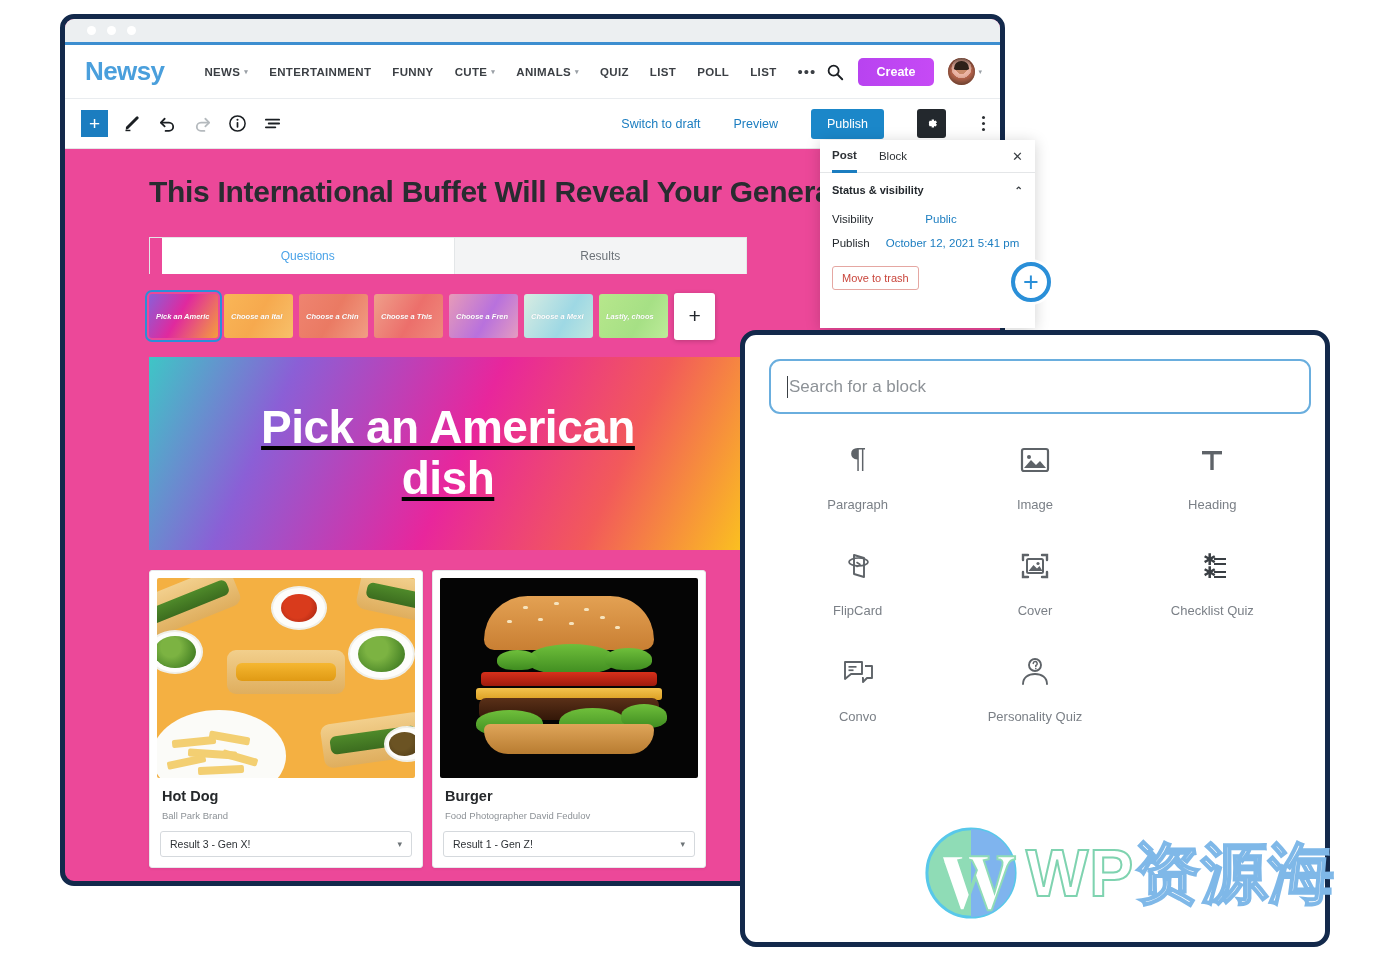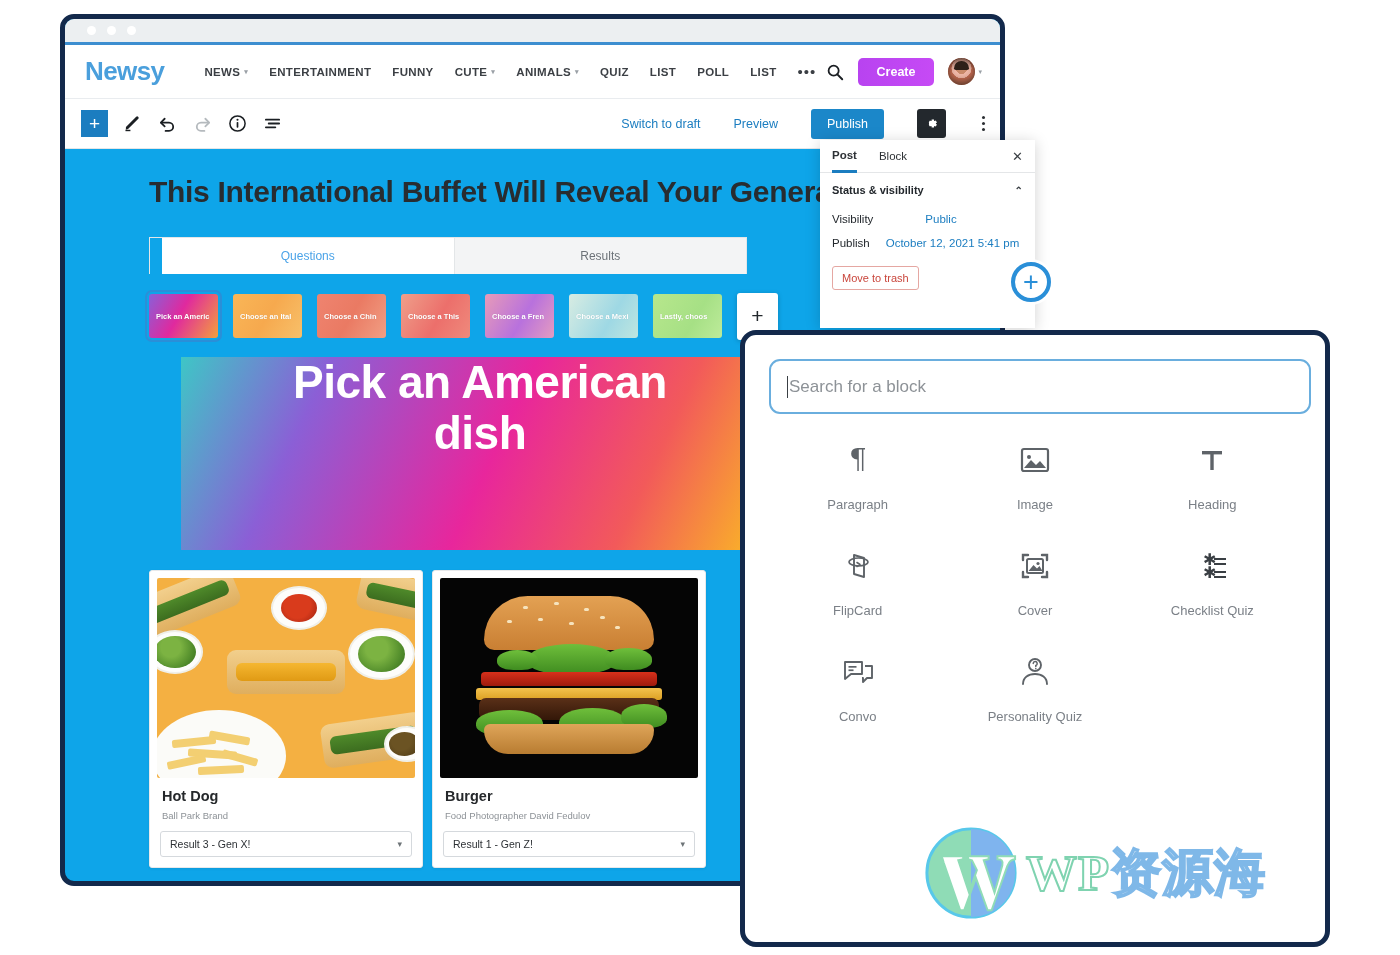--- a/index.html
+++ b/index.html
@@ -9,21 +9,21 @@
     background:#ffffff;
     font-family:"Liberation Sans", sans-serif;
     overflow:hidden;
     position:relative;
   }
 
   
   #browser-window{
     position:absolute; left:60px; top:14px;
     width:945px; height:872px;
-    background:#0ea5e9;
+    background:#ec4899;
     border:5px solid #13294b;
     border-radius:14px;
     overflow:hidden;
   }
   #title-bar{
     height:23px; background:#eceff1;
     display:flex; align-items:center; padding-left:22px; gap:11px;
   }
   .win-dot{ width:9px; height:9px; border-radius:50%; background:#ffffff; }
   #blue-rule{ height:3px; background:#3d8ed0; }
@@ -94,44 +94,44 @@
   }
   #quiz-tabs{ display:flex; margin:27px 0 0 84px; width:598px; border:1px solid #e3e6e8; border-bottom:none;padding-left:12px; }
   .quiz-tab{
     flex:1; text-align:center; padding:11px 0; font-size:12px; cursor:pointer;
     background:#f3f4f5; color:#6c7278; border-right:1px solid #e3e6e8;
   }
   .quiz-tab.active{ background:#fff; color:#4aa3e8; }
   .quiz-tab:last-child{ border-right:none; }
 
   #chips-row{
-    display:flex; align-items:center; gap:15px;
-    margin:19px 0 0 84px; width:640px;
+    display:flex; align-items:center; gap:6px;
+    margin:19px 0 0 84px; width:640px;font-style:italic;
   }
   .chip{
     width:69px; height:44px; border-radius:3px; position:relative;
     display:flex; align-items:center; padding-left:7px; overflow:hidden;
     cursor:pointer; flex:0 0 auto;
   }
   .chip span{
     font-size:7.5px; font-weight:bold; color:#fff; white-space:nowrap;
     text-shadow:0 0 1px rgba(0,0,0,.15);
   }
   .chip.selected{ outline:2px solid #2a8fd8; outline-offset:2px; }
   #chip-add{
     width:41px; height:47px; background:#fff; border-radius:3px;
     box-shadow:0 1px 5px rgba(0,0,0,.22);
     display:flex; align-items:center; justify-content:center;
     font-size:21px; color:#23282d; cursor:pointer; flex:0 0 auto;
   }
 
   #hero-banner{
-    margin:17px 0 0 116px; width:598px; height:193px;
+    margin:17px 0 0 84px; width:598px; height:193px;
     background:linear-gradient(115deg,#3ec6c6 0%, #8b5fd6 22%, #e8269c 52%, #f25a5a 76%, #fbc41e 100%);
-    display:flex; justify-content:center; text-align:center;
+    display:flex; align-items:center; justify-content:center; text-align:center;text-decoration:underline;
   }
   #hero-text{
     font-size:46px; font-weight:bold; color:#fff; line-height:1.12;
     letter-spacing:-.5px; max-width:470px;
   }
 
   #answer-cards{ display:flex; gap:9px; margin:20px 0 0 84px; width:640px; }
   .ans-card{
     width:274px; background:#fff; border:1px solid #e7e9eb; border-radius:3px;
     box-shadow:0 1px 3px rgba(0,0,0,.07); padding:7px 7px 10px; flex:0 0 auto;
@@ -239,23 +239,23 @@
   }
   .block-cell .bi{ height:40px; display:flex; align-items:center; justify-content:center; }
   .block-cell .bl{ font-size:13px; color:#7b8087; }
 
   
   #watermark{
     position:absolute; left:922px; top:818px; width:470px; height:110px;
     z-index:40; display:flex; align-items:center; gap:6px; pointer-events:none;
   }
   #wm-text{
-    font-size:51px; font-weight:bold; color:transparent;
+    font-size:66px; font-weight:bold; color:transparent;
     -webkit-text-stroke:2px #7fd3b0; letter-spacing:1px; line-height:1;
-    font-family:Liberation Serif, serif;
+    font-family:Liberation Sans, sans-serif;
   }
   #wm-text .cn{ -webkit-text-stroke:2px #7fb8e8; }
 </style>
 </head>
 <body>
 
 <div id="browser-window">
 
   <div id="title-bar">
     <span class="win-dot"></span>

